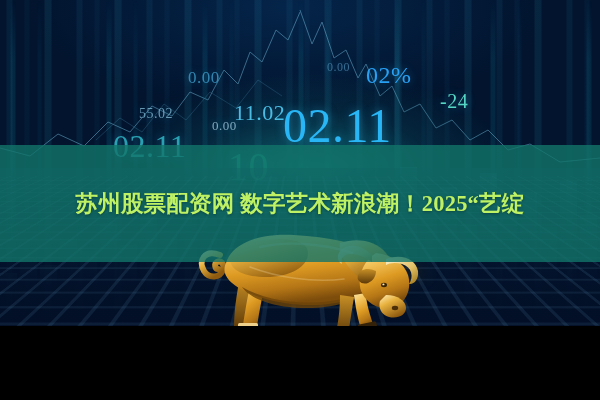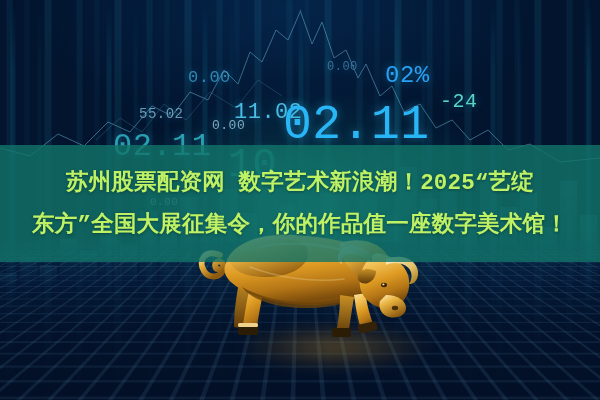--- a/index.html
+++ b/index.html
@@ -3,23 +3,23 @@
 <meta charset="utf-8">
 <style>
   html, body {
     margin: 0;
     padding: 0;
     background: #000;
   }
   #stage {
     position: relative;
     width: 600px;
-    height: 400px;
+    height: 326px;
     overflow: hidden;
-    font-family: Liberation Mono, monospace;
+    font-family: Liberation Serif, serif;
     background: #03142c;
   }
 
   
   .layer { position: absolute; inset: 0; }
   .bg-grad {
     background:
       linear-gradient(180deg,
         #010a1c 0%,
         #01122c 22%,
@@ -194,21 +194,21 @@
     <polyline fill="none" stroke="#6fb8d8" stroke-width="1" points="300,10 312,44 322,22 334,58 346,50 358,78 366,64 380,96 392,86 404,112 420,104 436,128 452,120 470,140 488,130 508,150 530,144 560,162 600,158"></polyline>
     <polyline fill="none" stroke="#6fb8d8" stroke-width="1" points="300,12 288,40 276,30 262,62 250,52 238,84 224,70 208,100 190,92 172,116 152,106 130,132 108,122 84,146 58,134 30,156 0,148"></polyline>
     <polyline fill="none" stroke="#58a8cc" stroke-width="0.8" opacity="0.6" points="96,140 120,118 142,132 164,104 186,120 210,92 236,108 258,80 282,96"></polyline>
   </svg>
 
   <div class="layer bg-glow-teal"></div>
 
   <div class="layer" id="numbers">
       <div class="num" style="left: 188px; top: 68px; font-size: 17px; color: rgb(63, 168, 216); opacity: 0.75;">0.00</div>
       <div class="num" style="left: 327px; top: 60px; font-size: 12px; color: rgb(79, 143, 184); opacity: 0.7;">0.00</div>
-      <div class="num" style="left: 385px; top: 62px; font-size: 24px; color: rgb(42, 168, 255); opacity: 0.95;">02%</div>
+      <div class="num" style="left: 366px; top: 62px; font-size: 24px; color: rgb(42, 168, 255); opacity: 0.95;">02%</div>
       <div class="num" style="left: 122px; top: 106px; font-size: 14px; color: rgb(127, 185, 212); opacity: 0.8; margin-left: 17px;">55.02</div>
       <div class="num" style="left: 234px; top: 100px; font-size: 22px; color: rgb(79, 198, 238); opacity: 0.95; text-align: center;">11.02</div>
       <div class="num" style="left: 212px; top: 118px; font-size: 13px; color: rgb(159, 200, 221); opacity: 0.8;">0.00</div>
       <div class="num" style="left: 440px; top: 90px; font-size: 20px; color: #5eead4; opacity: 0.9;">-24</div>
       <div class="num" style="left: 283px; top: 98px; font-size: 48px; color: rgb(41, 182, 246); opacity: 1;">02.11</div>
       <div class="num" style="left: 113px; top: 128px; font-size: 32px; color: rgb(47, 184, 200); opacity: 0.85;">02.11</div>
       <div class="num" style="left: 228px; top: 143px; font-size: 40px; color: rgb(31, 163, 152); opacity: 0.8;">10</div>
       <div class="num" style="left: 150px; top: 196px; font-size: 11px; color: rgb(159, 216, 207); opacity: 0.55;">0.00</div>
     </div>
 
@@ -284,16 +284,15 @@
 
     <path d="M186 56 C178 52 170 54 168 60 C166 66 172 70 178 68 C183 66 186 61 186 56 Z" fill="url(#goldDark)"></path>
 
     <path d="M70 32 C96 26 132 28 162 38" fill="none" stroke="#fff0c0" stroke-width="2.4" opacity="0.45" stroke-linecap="round"></path>
     <path d="M60 52 C86 62 122 68 154 64" fill="none" stroke="#fff0c0" stroke-width="1.6" opacity="0.25" stroke-linecap="round"></path>
   </svg>
 
   <div class="band"></div>
   <div class="band-inner">
     <div class="headline">苏州股票配资网 数字艺术新浪潮！2025“艺绽</div>
-    <div class="headline">东方”全国大展征集令，你的作品值一座数字美术馆！</div>
   </div>
 
 </div>
 
 </body></html>

